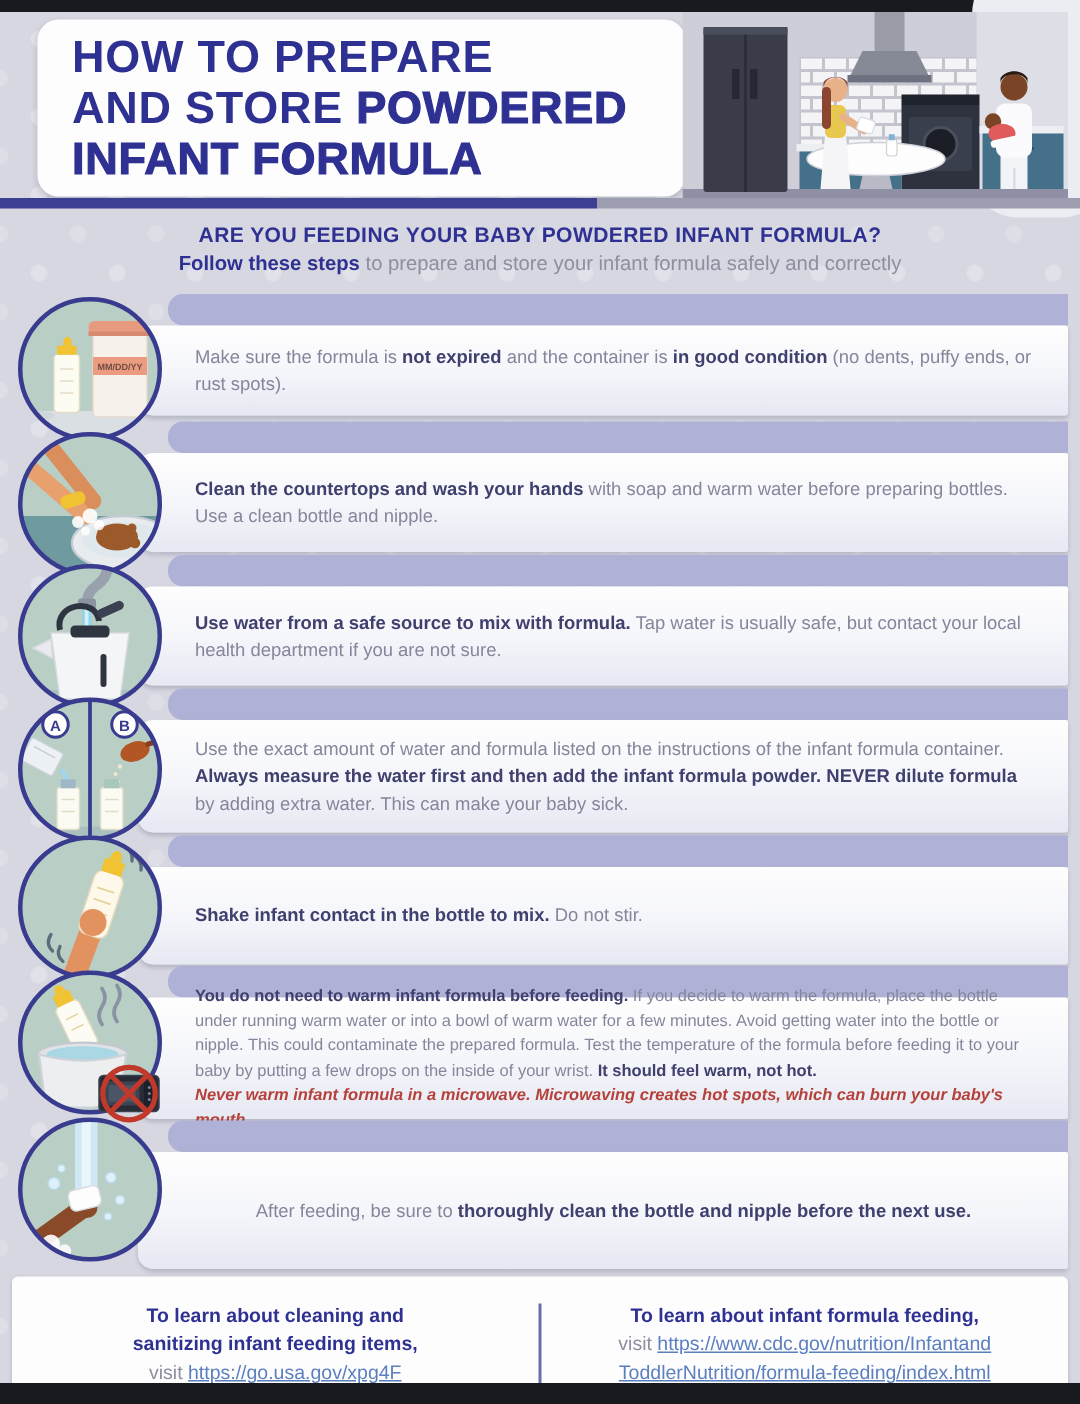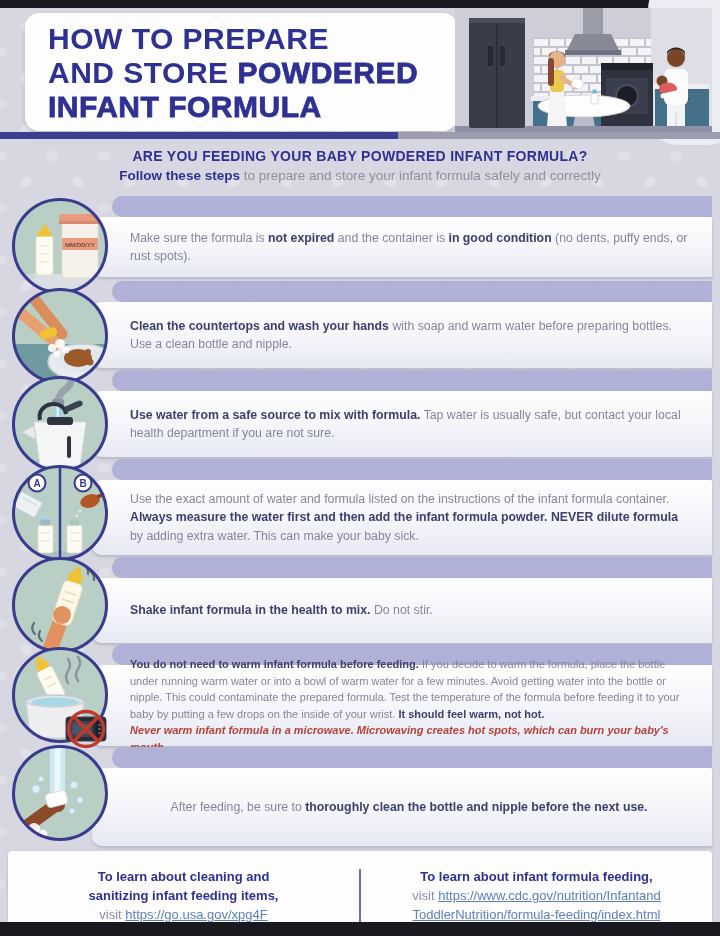--- a/index.html
+++ b/index.html
@@ -355,21 +355,21 @@
         <text x="73" y="24" font-size="10" font-weight="bold" fill="#383b8e" text-anchor="middle" font-family="Liberation Sans, sans-serif">B</text>
         <circle cx="50" cy="50" r="46.5" fill="none" stroke="#383b8e" stroke-width="3"></circle>
       </svg>
     </div>
   </div>
 
   <div class="step s5">
     <div class="step-band"></div>
     <div class="step-pill">STEP 5</div>
     <div class="step-box">
-        <p class="step-text" style="margin:0"><span class="seg-b">Shake infant formula in the health to mix.</span><span class="seg-n"> Do not stir.</span></p>
+        <p class="step-text" style="margin:0"><span class="seg-b">Shake infant contact in the bottle to mix.</span><span class="seg-n"> Do not stir.</span></p>
       </div>
     <div class="step-circle">
       <svg viewBox="0 0 100 100" width="100" height="100">
         <defs>
             <clipPath id="cp5">
               <circle cx="50" cy="50" r="46.5"></circle>
             </clipPath>
           </defs>
         <circle cx="50" cy="50" r="46.5" fill="#b9cfc5"></circle>
         <g clip-path="url(#cp5)">

